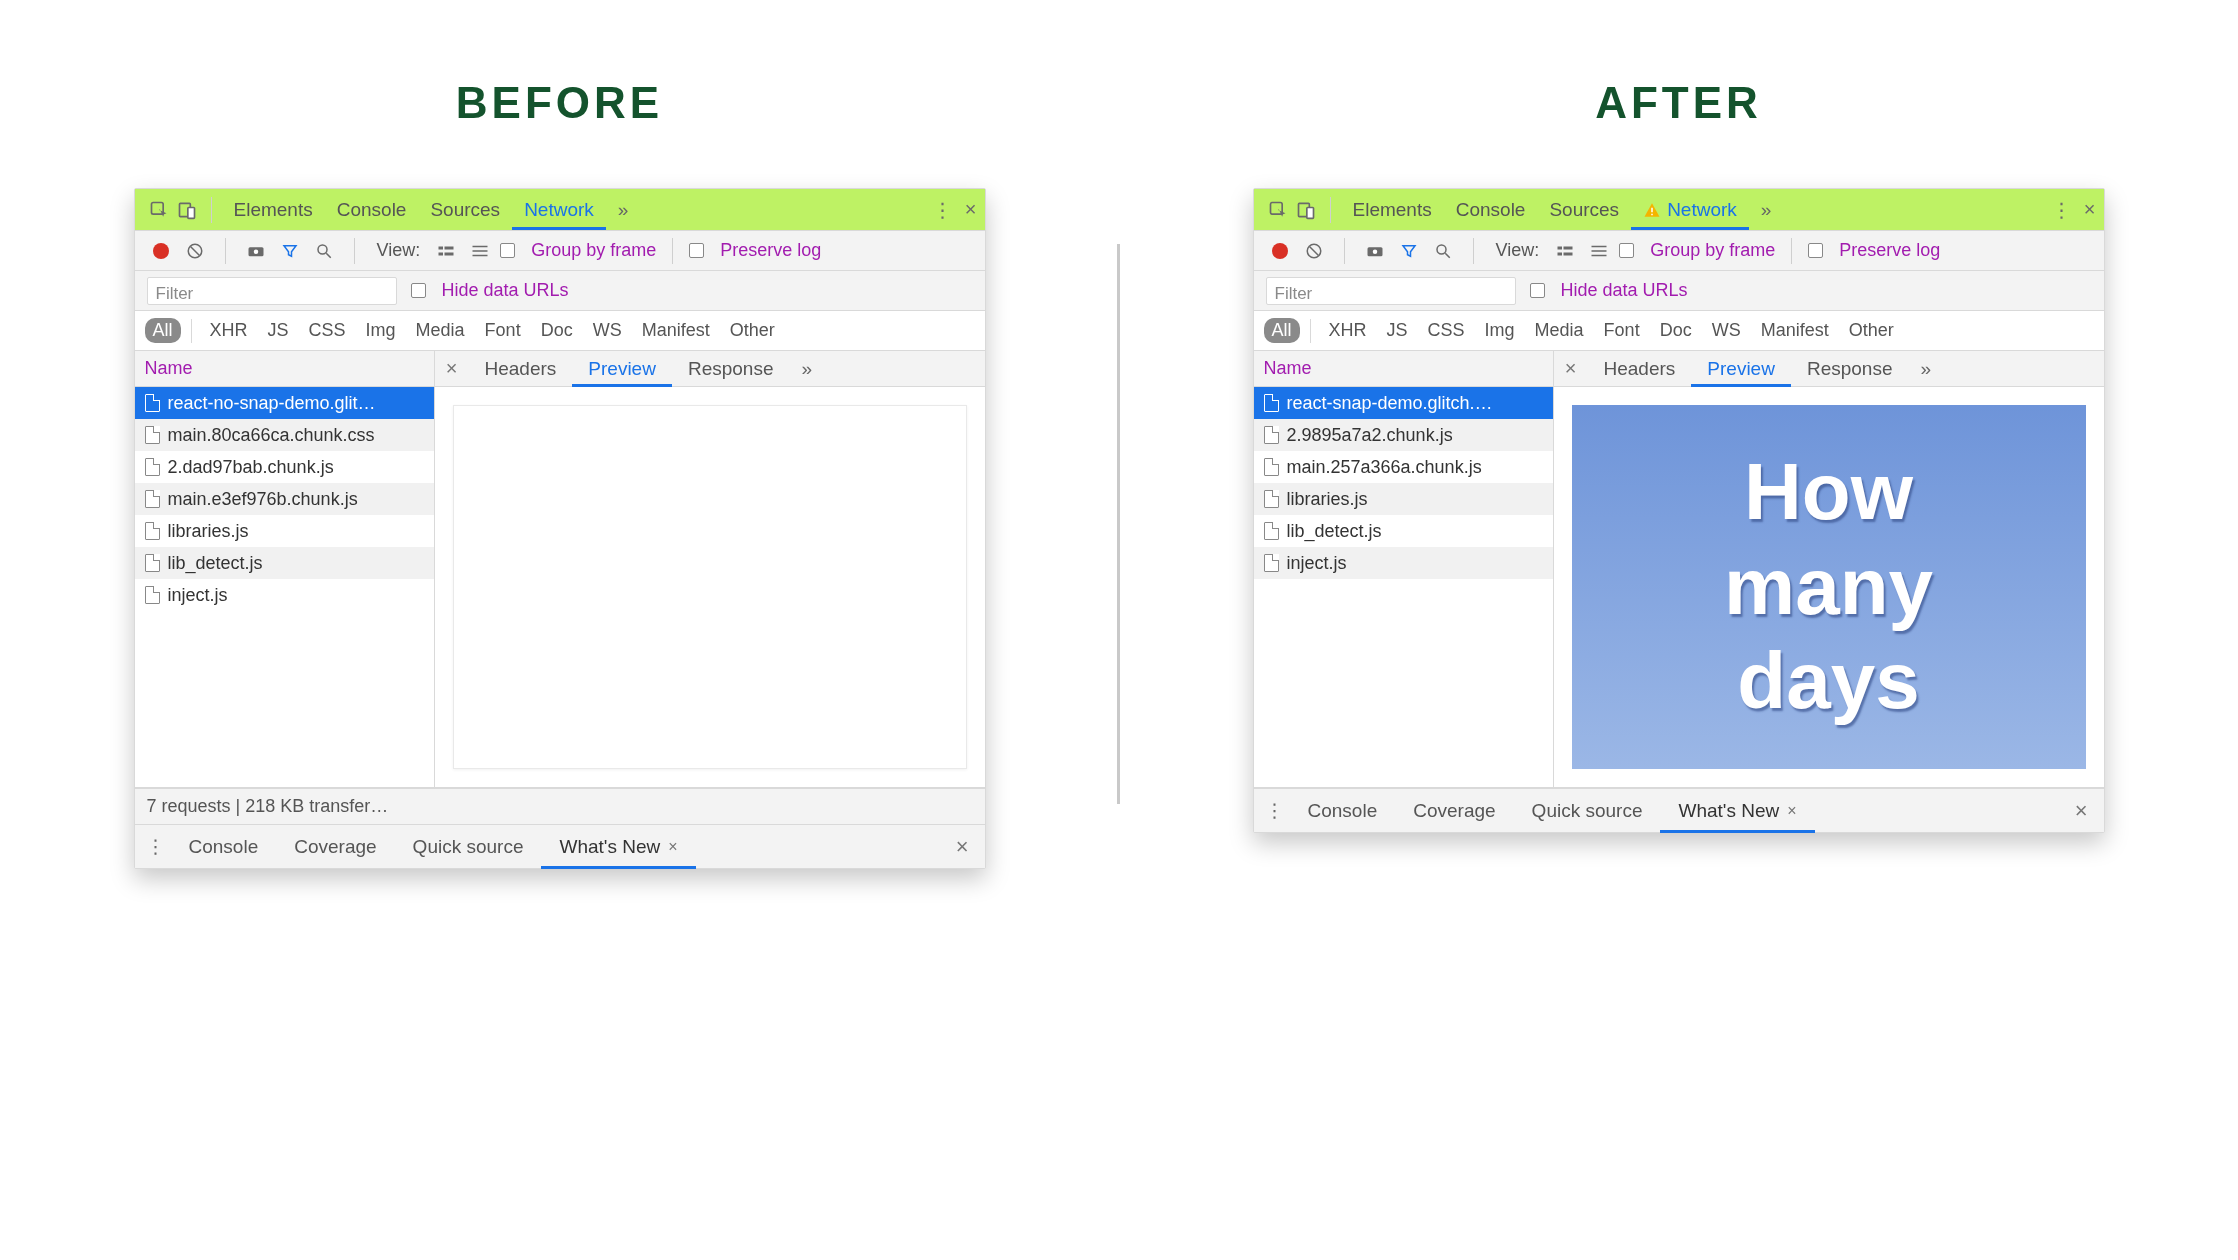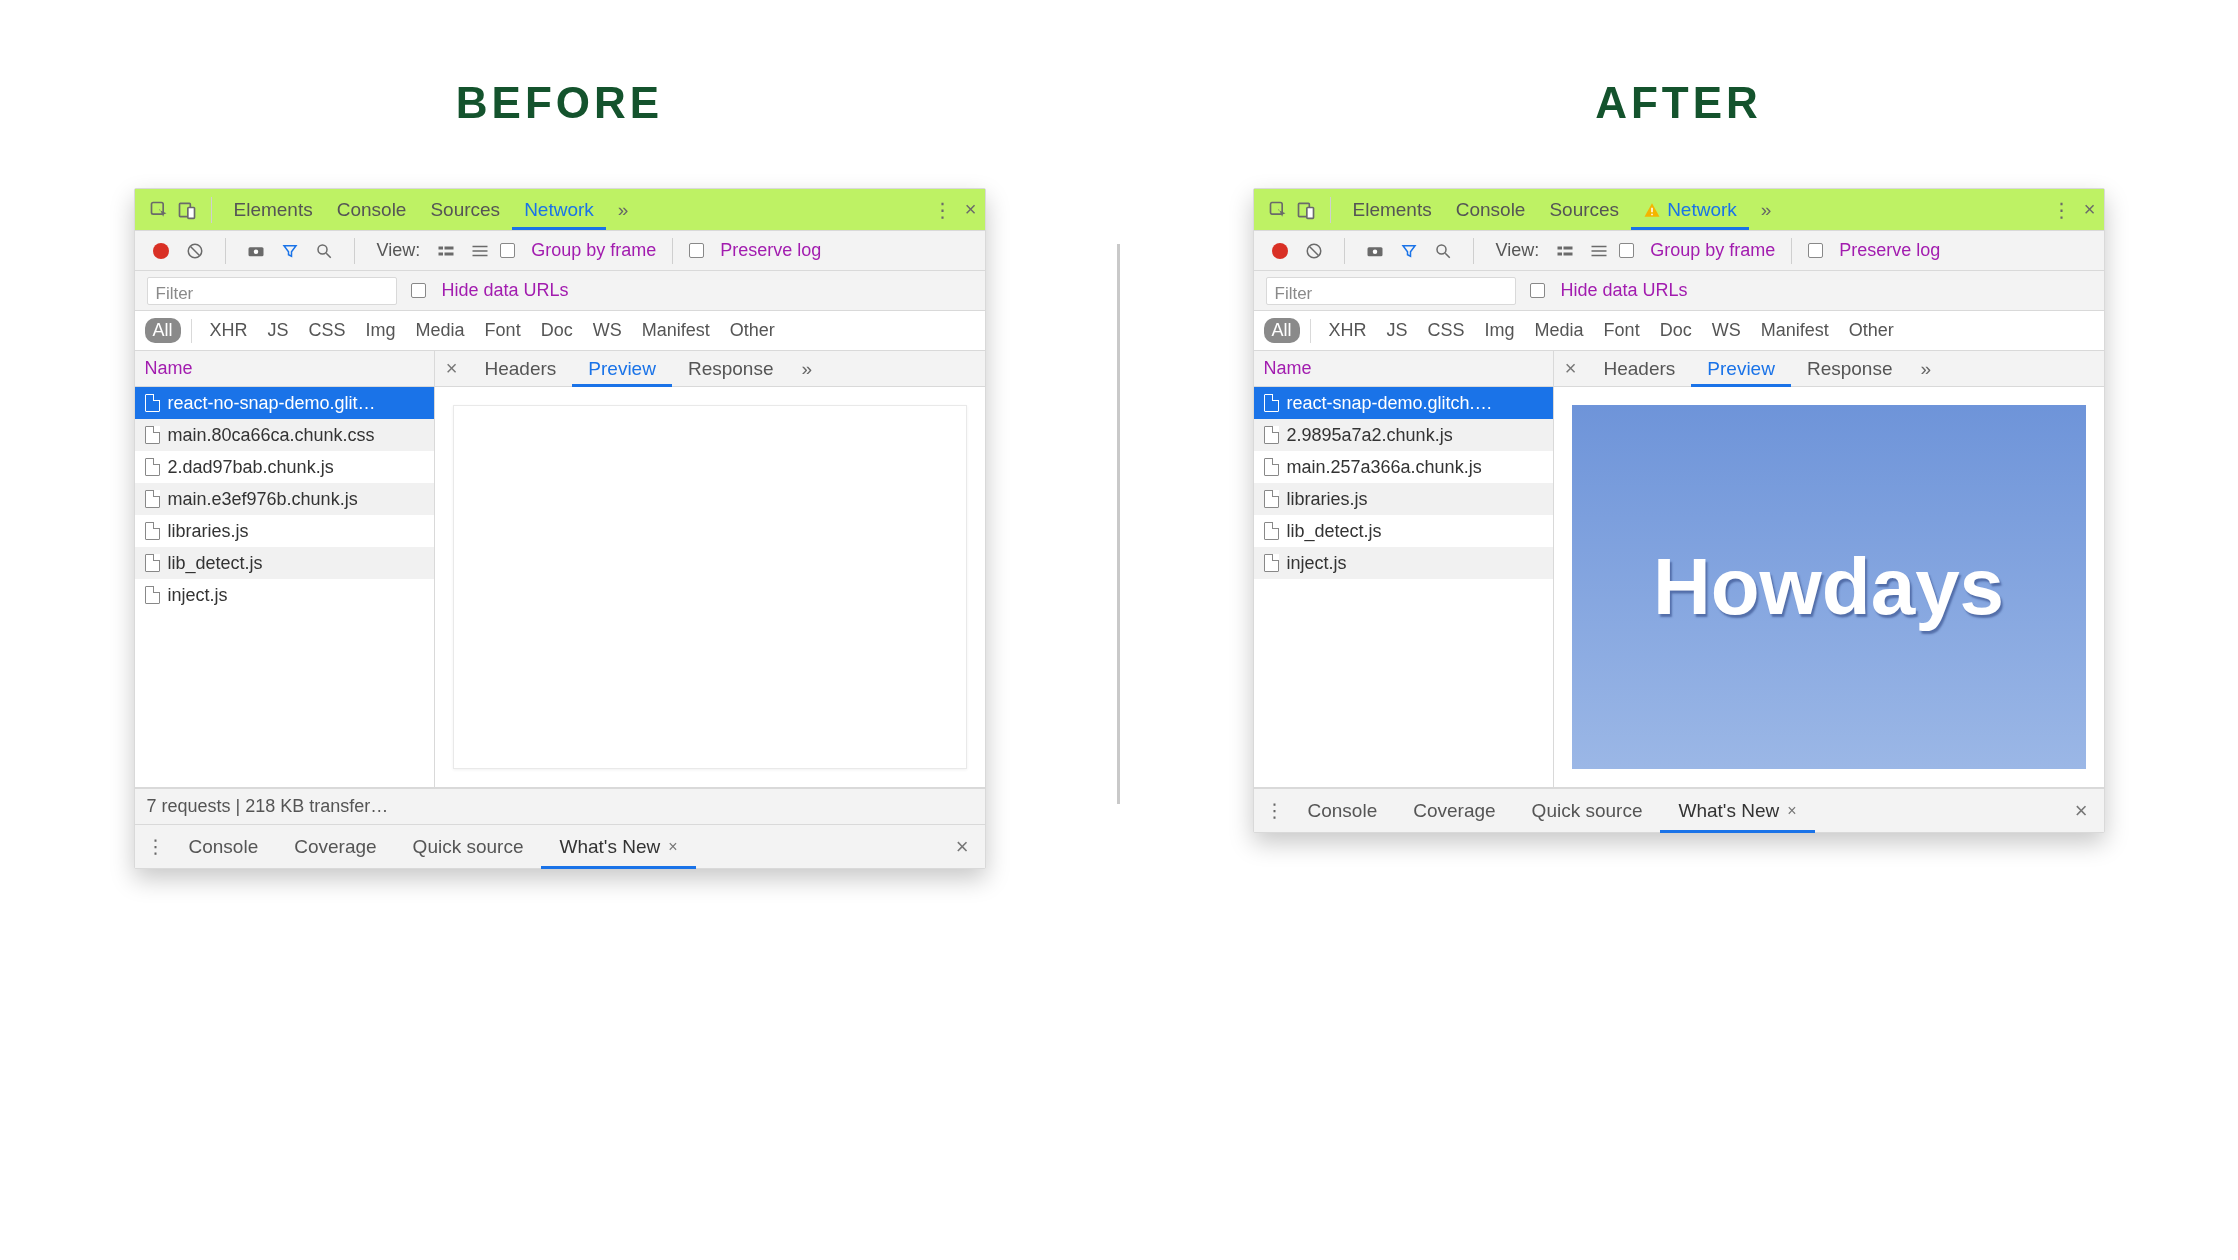--- a/index.html
+++ b/index.html
@@ -177,21 +177,21 @@
     padding: 18px;
   }
   .preview-empty {
     width: 100%; height: 100%; border: 1px solid #e9e9e9;
     box-shadow: 0 1px 3px rgba(0,0,0,.06);
     background: #fff;
   }
   .preview-card {
     width: 100%; height: 100%;
     background: linear-gradient(180deg,#6e94d9 0%, #9bb7e6 100%);
-    display: flex; flex-direction: row; align-items: center; justify-content: center;
+    display: flex; flex-direction: column; align-items: center; justify-content: center;
     color: #fff; font-weight: 800; line-height: 1.18;
     font-size: 80px;
   }
   .preview-card div { text-shadow: 2px 3px 2px rgba(55,80,140,.65); }
 
   .statusbar {
     height: 36px; display: flex; align-items: center;
     padding: 0 12px; color: #555; font-size: 18px;
     background: #f3f3f3; border-top: 1px solid #d9d9d9;
     white-space: nowrap; overflow: hidden; text-overflow: ellipsis;
@@ -577,20 +577,21 @@
                 <span>Preview</span>
               </span>
         <span class="dtab">
                 <span>Response</span>
               </span>
         <span class="chev-more">»</span>
       </div>
       <div class="preview-area">
               <div class="preview-card">
                 <div>How</div>
+                <div>many</div>
                 <div>days</div>
               </div>
             </div>
     </div>
   </div>
 
 
   <div class="drawerbar">
     <span class="dr-kebab">⋮</span>
     <span class="dr-tab">

